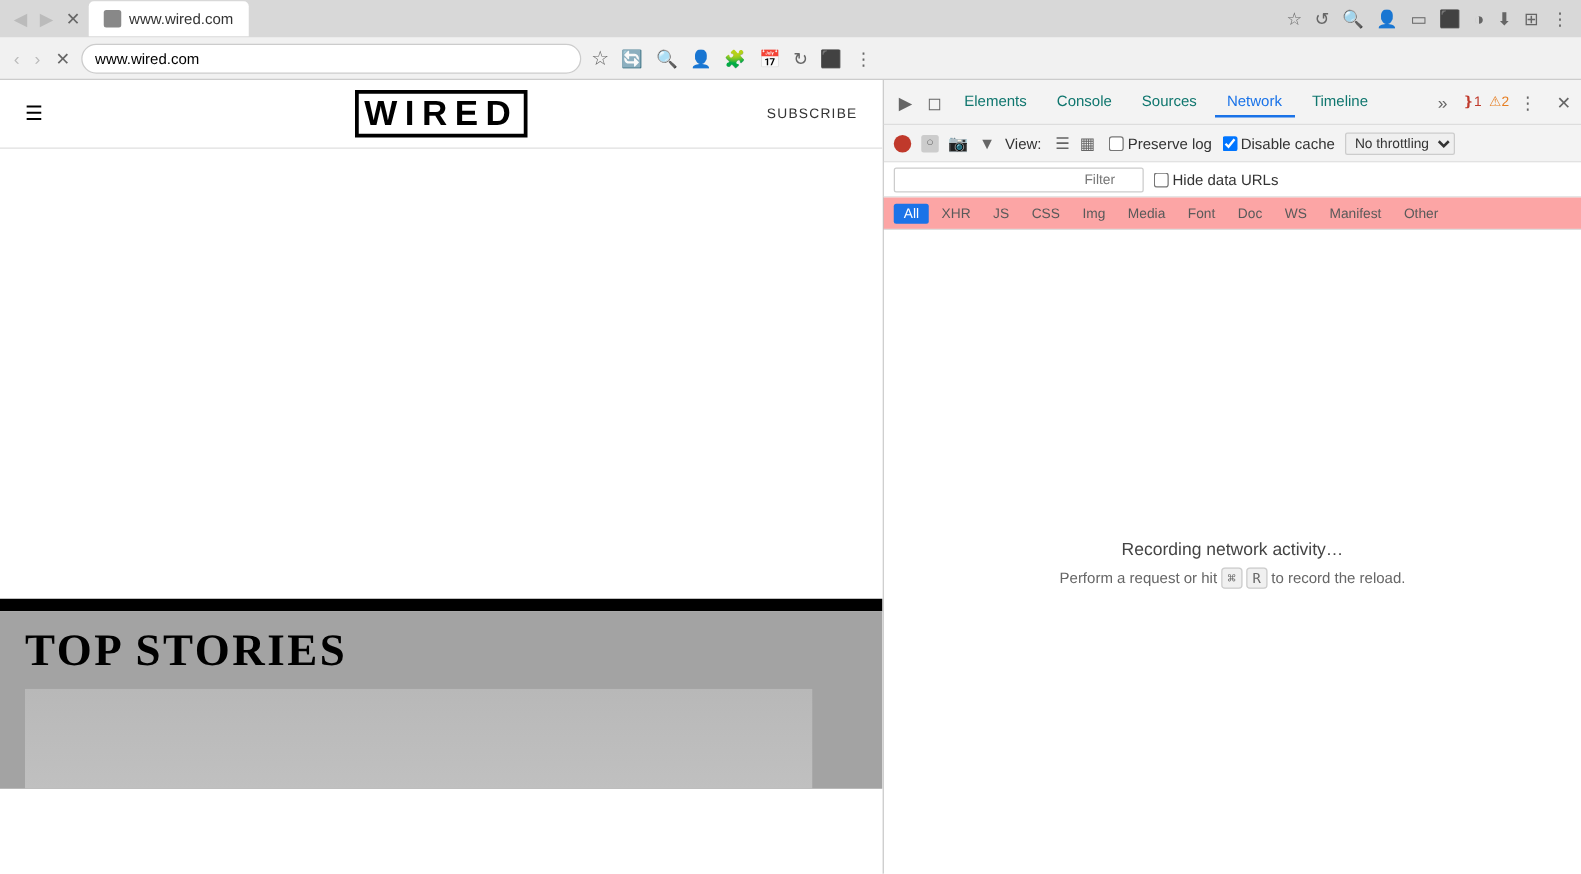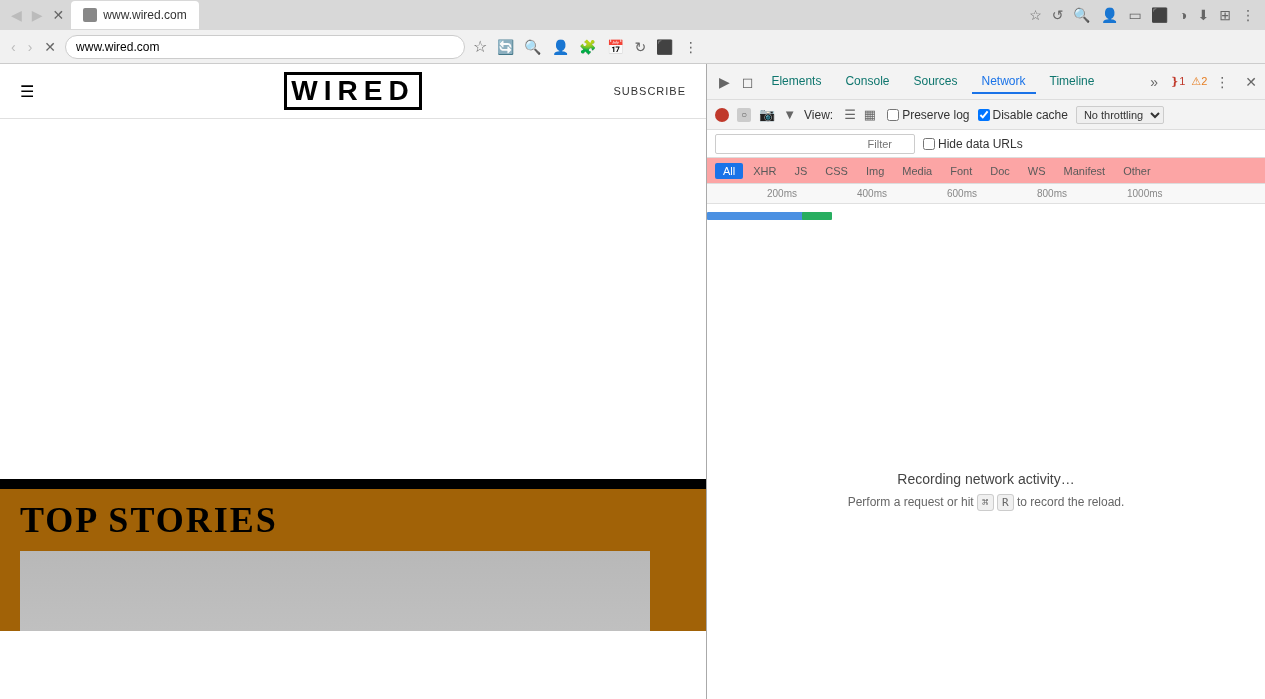--- a/index.html
+++ b/index.html
@@ -125,21 +125,21 @@
     }
 
     
     .top-stories-bar {
       background: #000;
       height: 10px;
       width: 100%;
     }
     .top-stories-section {
       padding: 10px 20px 0 20px;
-      background: #a16207;
+      background: #a3a3a3;
     }
     .top-stories-title {
       font-size: 36px;
       font-weight: 900;
       font-family: 'Arial Black', Georgia, serif;
       letter-spacing: 2px;
       color: #000;
       text-transform: uppercase;
       margin-bottom: 10px;
     }
@@ -502,35 +502,20 @@
       <button class="type-btn">CSS</button>
       <button class="type-btn">Img</button>
       <button class="type-btn">Media</button>
       <button class="type-btn">Font</button>
       <button class="type-btn">Doc</button>
       <button class="type-btn">WS</button>
       <button class="type-btn">Manifest</button>
       <button class="type-btn">Other</button>
     </div>
 
-    <div class="timeline-area">
-      <div class="timeline-ruler" style="position:relative;height:20px;background:#f8f8f8;border-bottom:1px solid #e0e0e0;">
-        <span class="ruler-mark" style="left:60px;">200ms</span>
-        <span class="ruler-mark" style="left:150px;">400ms</span>
-        <span class="ruler-mark" style="left:240px;">600ms</span>
-        <span class="ruler-mark" style="left:330px;">800ms</span>
-        <span class="ruler-mark" style="left:420px;">1000ms</span>
-      </div>
-      <div class="timeline-bars">
-
-        <div class="timeline-bar-blue" style="left:0px; width:120px;"></div>
-
-        <div class="timeline-bar-green" style="left:95px; width:30px;"></div>
-      </div>
-    </div>
 
     <div class="network-empty">
       <div class="network-empty-title">Recording network activity…</div>
       <div class="network-empty-hint">
         <span>Perform a request or hit</span>
         <kbd>⌘</kbd>
         <kbd>R</kbd>
         <span>to record the reload.</span>
       </div>
     </div>

